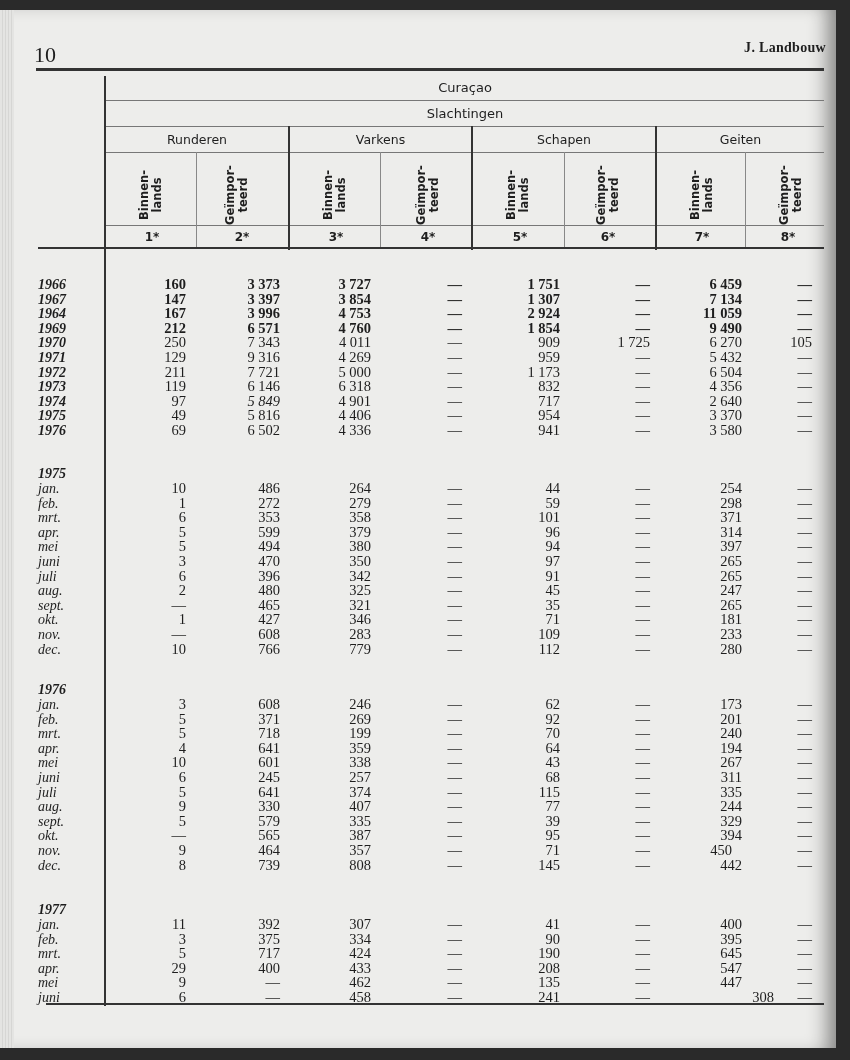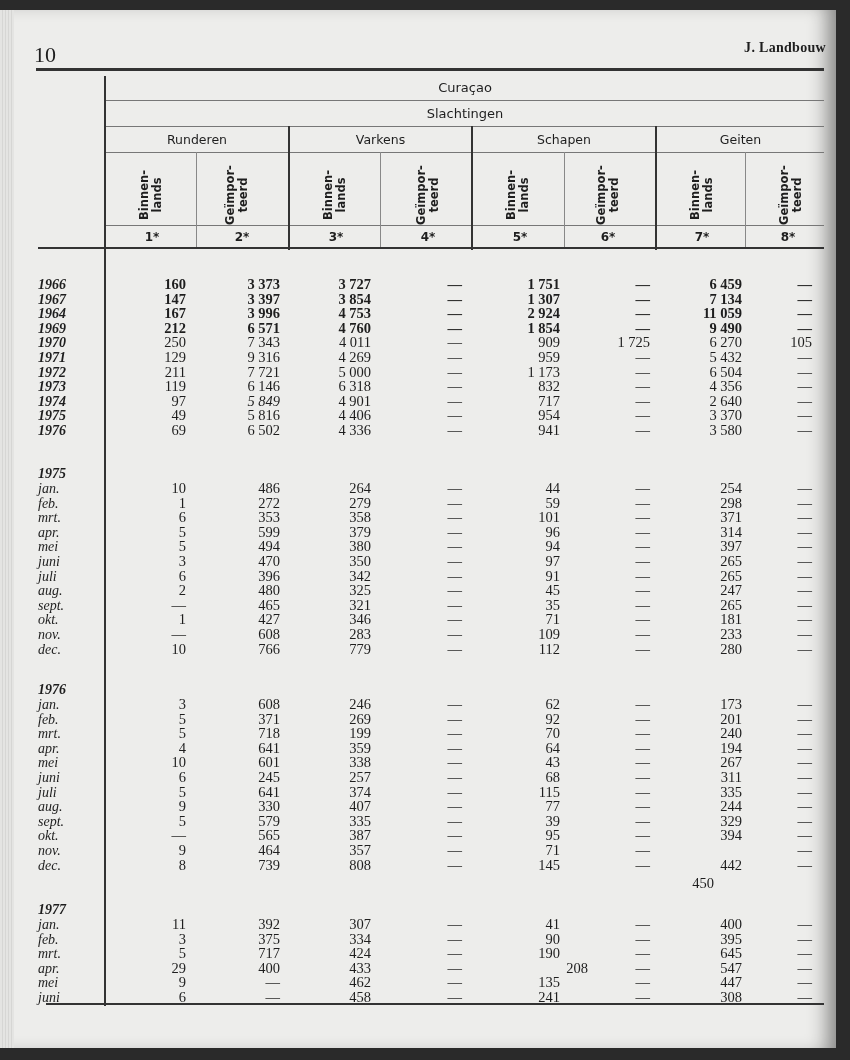--- a/index.html
+++ b/index.html
@@ -482,21 +482,21 @@
       <span class="cell" style="left: 732px;">—</span>
     </div>
     <div class="row" style="top: 843px;">
       <span class="lbl mon">nov.</span>
       <span class="cell" style="left: 106px;">9</span>
       <span class="cell" style="left: 200px;">464</span>
       <span class="cell" style="left: 291px;">357</span>
       <span class="cell" style="left: 382px;">—</span>
       <span class="cell" style="left: 480px;">71</span>
       <span class="cell" style="left: 570px;">—</span>
-      <span class="cell" style="left: 634px; margin-top: 33px;">450</span>
+      <span class="cell" style="left: 652px;">450</span>
       <span class="cell" style="left: 732px;">—</span>
     </div>
     <div class="row" style="top: 857.6px;">
       <span class="lbl mon">dec.</span>
       <span class="cell" style="left: 106px;">8</span>
       <span class="cell" style="left: 200px;">739</span>
       <span class="cell" style="left: 291px;">808</span>
       <span class="cell" style="left: 382px;">—</span>
       <span class="cell" style="left: 480px;">145</span>
       <span class="cell" style="left: 570px;">—</span>
@@ -536,21 +536,21 @@
       <span class="cell" style="left: 570px;">—</span>
       <span class="cell" style="left: 662px;">645</span>
       <span class="cell" style="left: 732px;">—</span>
     </div>
     <div class="row" style="top: 960.8px;">
       <span class="lbl mon">apr.</span>
       <span class="cell" style="left: 106px;">29</span>
       <span class="cell" style="left: 200px;">400</span>
       <span class="cell" style="left: 291px;">433</span>
       <span class="cell" style="left: 382px;">—</span>
-      <span class="cell" style="left: 508px;">208</span>
+      <span class="cell" style="left: 480px;">208</span>
       <span class="cell" style="left: 570px;">—</span>
       <span class="cell" style="left: 662px;">547</span>
       <span class="cell" style="left: 732px;">—</span>
     </div>
     <div class="row" style="top: 975.4px;">
       <span class="lbl mon">mei</span>
       <span class="cell" style="left: 106px;">9</span>
       <span class="cell" style="left: 200px;">—</span>
       <span class="cell" style="left: 291px;">462</span>
       <span class="cell" style="left: 382px;">—</span>
@@ -560,18 +560,18 @@
       <span class="cell" style="left: 732px;">—</span>
     </div>
     <div class="row" style="top: 990px;">
       <span class="lbl mon">juni</span>
       <span class="cell" style="left: 106px;">6</span>
       <span class="cell" style="left: 200px;">—</span>
       <span class="cell" style="left: 291px;">458</span>
       <span class="cell" style="left: 382px;">—</span>
       <span class="cell" style="left: 480px;">241</span>
       <span class="cell" style="left: 570px;">—</span>
-      <span class="cell" style="left: 662px; text-decoration: underline;">308</span>
+      <span class="cell" style="left: 694px; text-decoration: underline;">308</span>
       <span class="cell" style="left: 732px;">—</span>
     </div>
   </div>
 
 <div class="rule-bottom"></div>
 
 </body></html>

